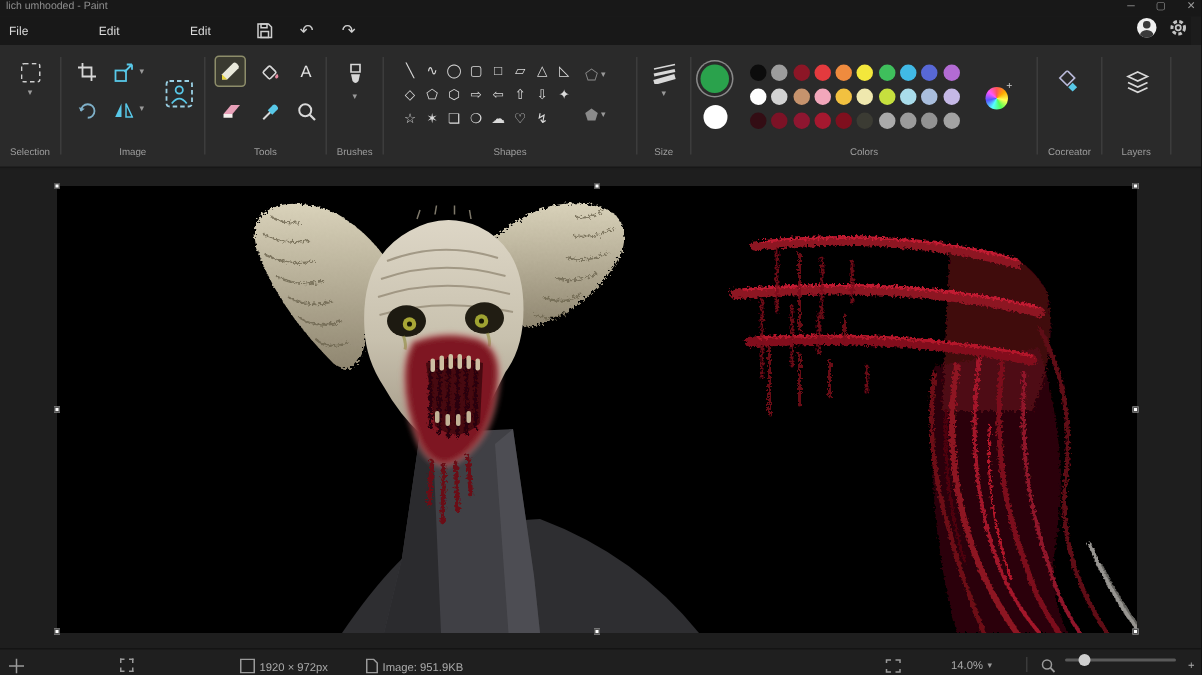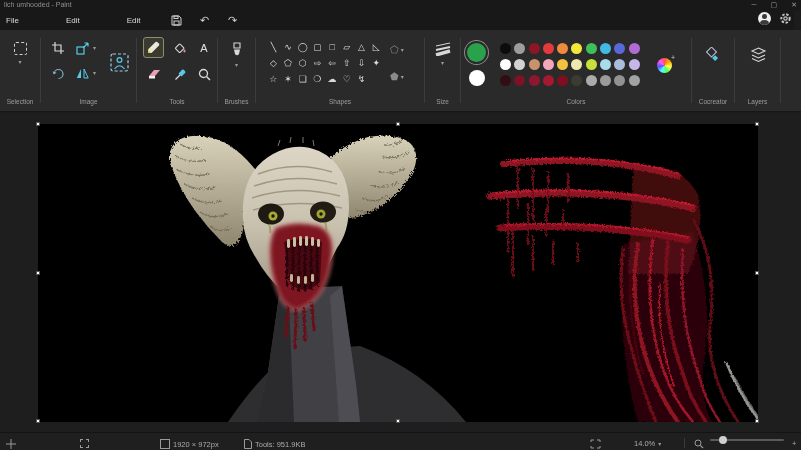--- a/index.html
+++ b/index.html
@@ -458,21 +458,21 @@
     <div class="sb" style="left:160px;">
       <svg class="ic" width="10" height="10" viewBox="0 0 10 10">
         <rect x="0.5" y="0.5" width="9" height="9" fill="none" stroke="#9a9a9a" stroke-width="1"></rect>
       </svg>
       <span>1920 × 972px</span>
     </div>
     <div class="sb" style="left:244px;">
       <svg class="ic" width="8" height="10" viewBox="0 0 8 10">
         <path d="M0.5 0.5 H5 L7.5 3 V9.5 H0.5 Z" fill="none" stroke="#9a9a9a" stroke-width="1"></path>
       </svg>
-      <span>Tools: 951.9KB</span>
+      <span>Image: 951.9KB</span>
     </div>
     <div class="sb" style="left:590px;">
       <svg class="ic" width="11" height="10" viewBox="0 0 11 10">
         <path d="M1 3 V1 H4 M7 1 H10 V3 M10 7 V9 H7 M4 9 H1 V7" fill="none" stroke="#9a9a9a" stroke-width="1"></path>
       </svg>
     </div>
     <div class="sb" style="left:634px;">
       <span>14.0%</span>
       <span class="chev">▾</span>
     </div>

